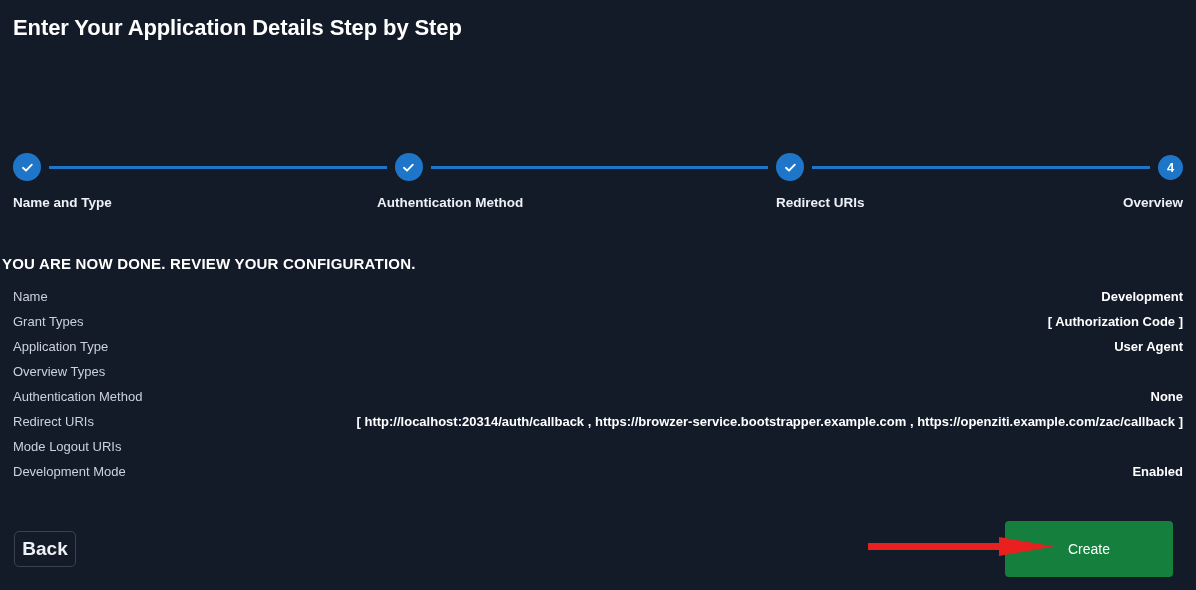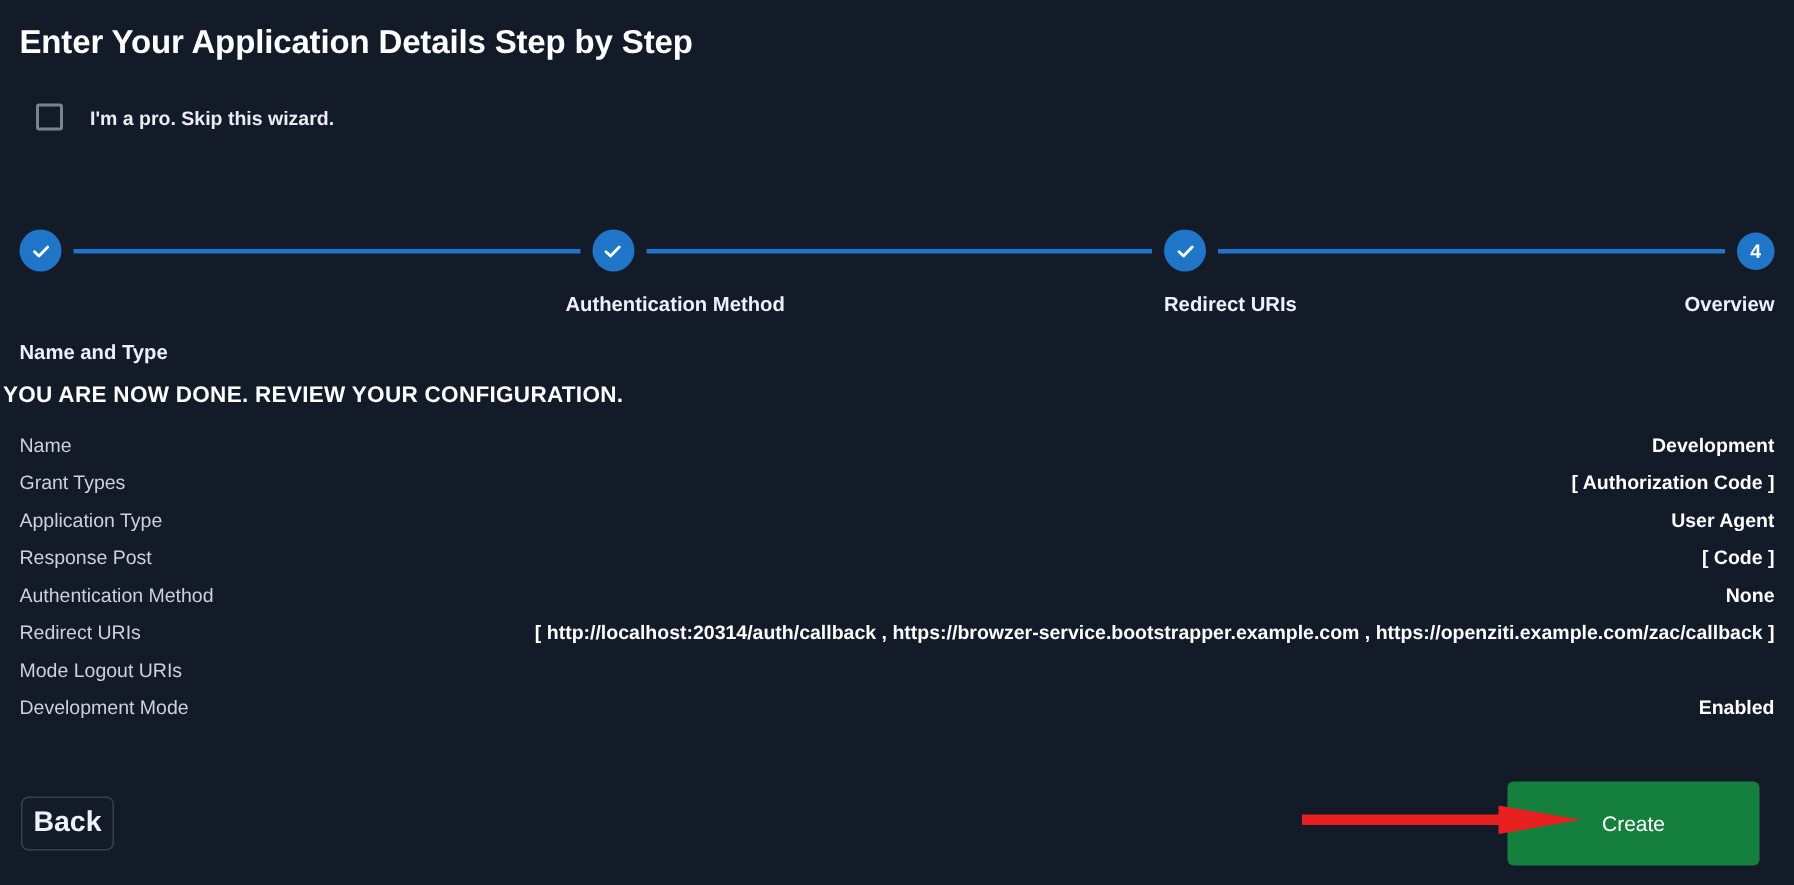--- a/index.html
+++ b/index.html
@@ -110,21 +110,21 @@
     height: 20px;
   }
   .step-label {
     position: absolute;
     font-size: 13.5px;
     font-weight: 700;
     color: #eef1f6;
     white-space: nowrap;
     top: 0;
   }
-  .step-label.l0 { left: 0; margin-top: 32px; }
+  .step-label.l0 { left: 0; }
   .step-label.l1 { left: 364px; }
   .step-label.l2 { left: 763px; }
   .step-label.l3 { right: 0; }
 
   
   .review-heading {
     position: absolute;
     left: 2px;
     top: 255px;
     font-size: 15px;
@@ -207,24 +207,20 @@
     pointer-events: none;
   }
 </style>
 </head>
 <body>
 
 <div class="page">
 
   <div class="page-title">Enter Your Application Details Step by Step</div>
 
-  <div class="skip-row">
-    <span class="checkbox-box"></span>
-    <span class="skip-label">I'm a pro. Skip this wizard.</span>
-  </div>
 
   <div class="stepper">
     <div class="stepper-track">
 
       <div class="step-node">
         <span>
           <svg width="15" height="15" viewBox="0 0 16 16">
             <path d="M3.2 8.3 L6.4 11.4 L12.6 5.0" fill="none" stroke="#ffffff" stroke-width="2" stroke-linecap="round" stroke-linejoin="round"></path>
           </svg>
         </span>
@@ -279,22 +275,21 @@
       <span class="summary-label">Grant Types</span>
       <span class="summary-value">[ Authorization Code ]</span>
     </div>
 
     <div class="summary-row">
       <span class="summary-label">Application Type</span>
       <span class="summary-value">User Agent</span>
     </div>
 
     <div class="summary-row">
-      <span class="summary-label">Response Post</span>
-      <span class="summary-value">[ Code ]</span>
+      <span class="summary-label">Overview Types</span>
     </div>
 
     <div class="summary-row">
       <span class="summary-label">Authentication Method</span>
       <span class="summary-value">None</span>
     </div>
 
     <div class="summary-row">
       <span class="summary-label">Redirect URIs</span>
       <span class="summary-value">[ http://localhost:20314/auth/callback , https://browzer-service.bootstrapper.example.com , https://openziti.example.com/zac/callback ]</span>

